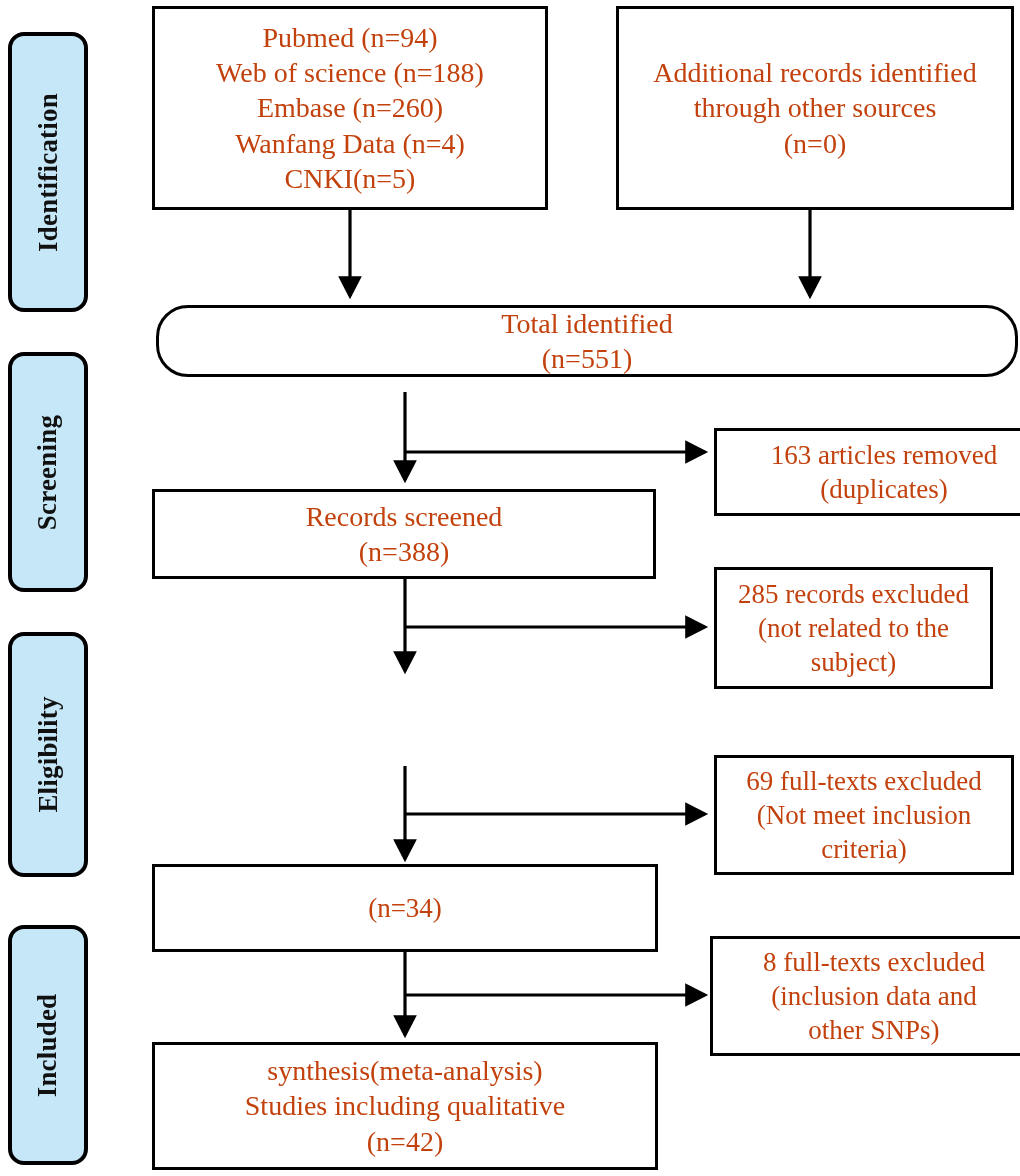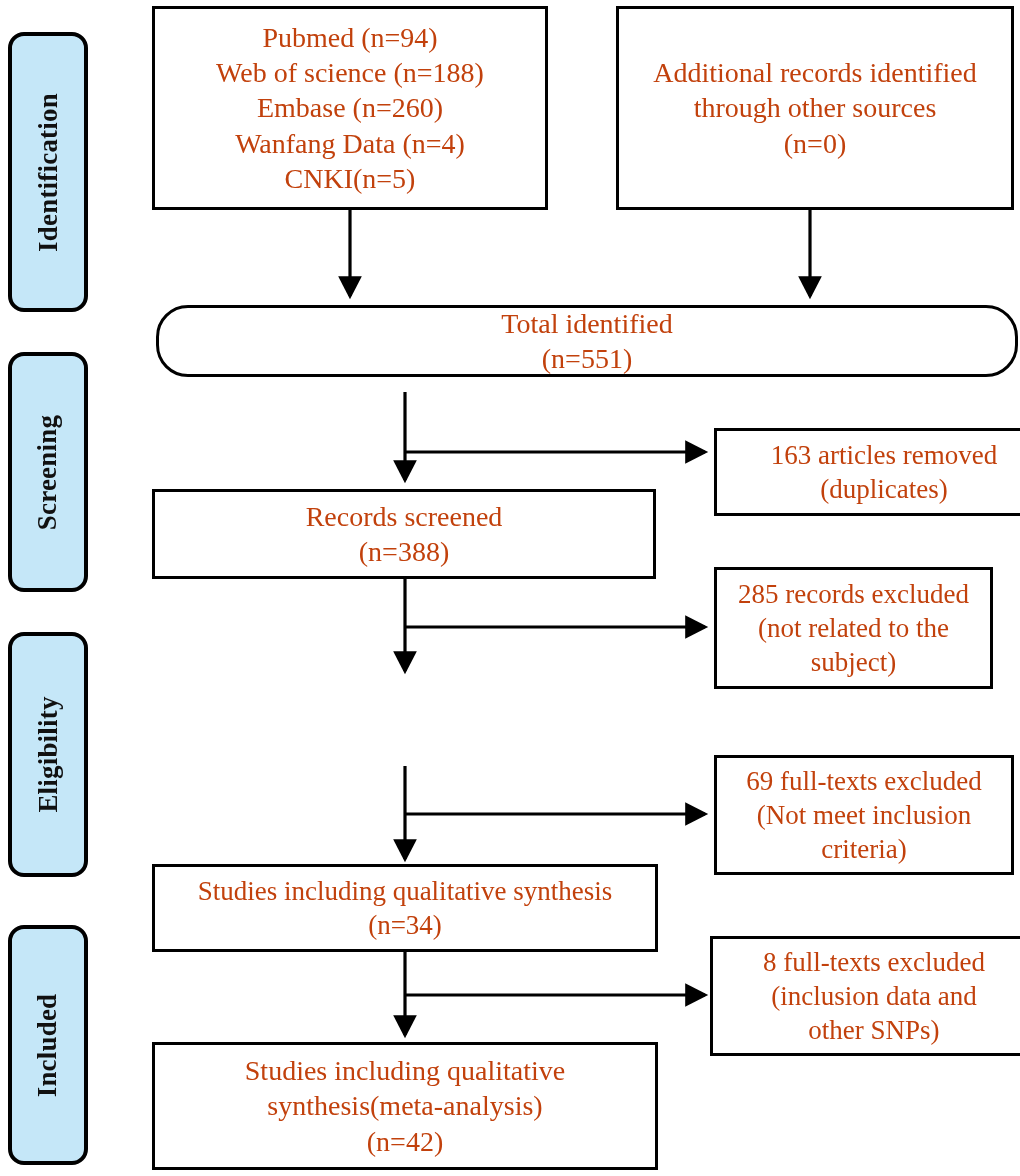--- a/index.html
+++ b/index.html
@@ -133,27 +133,26 @@
     <span class="line">(n=551)</span>
   </div>
 
   <div class="box f28" style="left:152px; top:489px; width:504px; height:90px;">
     <span class="line">Records screened</span>
     <span class="line">(n=388)</span>
   </div>
 
 
   <div class="box f27" style="left:152px; top:864px; width:506px; height:88px;">
-    <span class="line">Studies including qualitative synthesis</span>
     <span class="line">(n=34)</span>
   </div>
 
   <div class="box f28" style="left:152px; top:1042px; width:506px; height:128px;">
+    <span class="line">synthesis(meta-analysis)</span>
     <span class="line">Studies including qualitative</span>
-    <span class="line">synthesis(meta-analysis)</span>
     <span class="line">(n=42)</span>
   </div>
 
   <div class="box f27" style="left:714px; top:428px; width:340px; height:88px;">
     <span class="line">163 articles removed</span>
     <span class="line">(duplicates)</span>
   </div>
 
   <div class="box f27" style="left:714px; top:567px; width:279px; height:122px;">
     <span class="line">285 records excluded</span>

